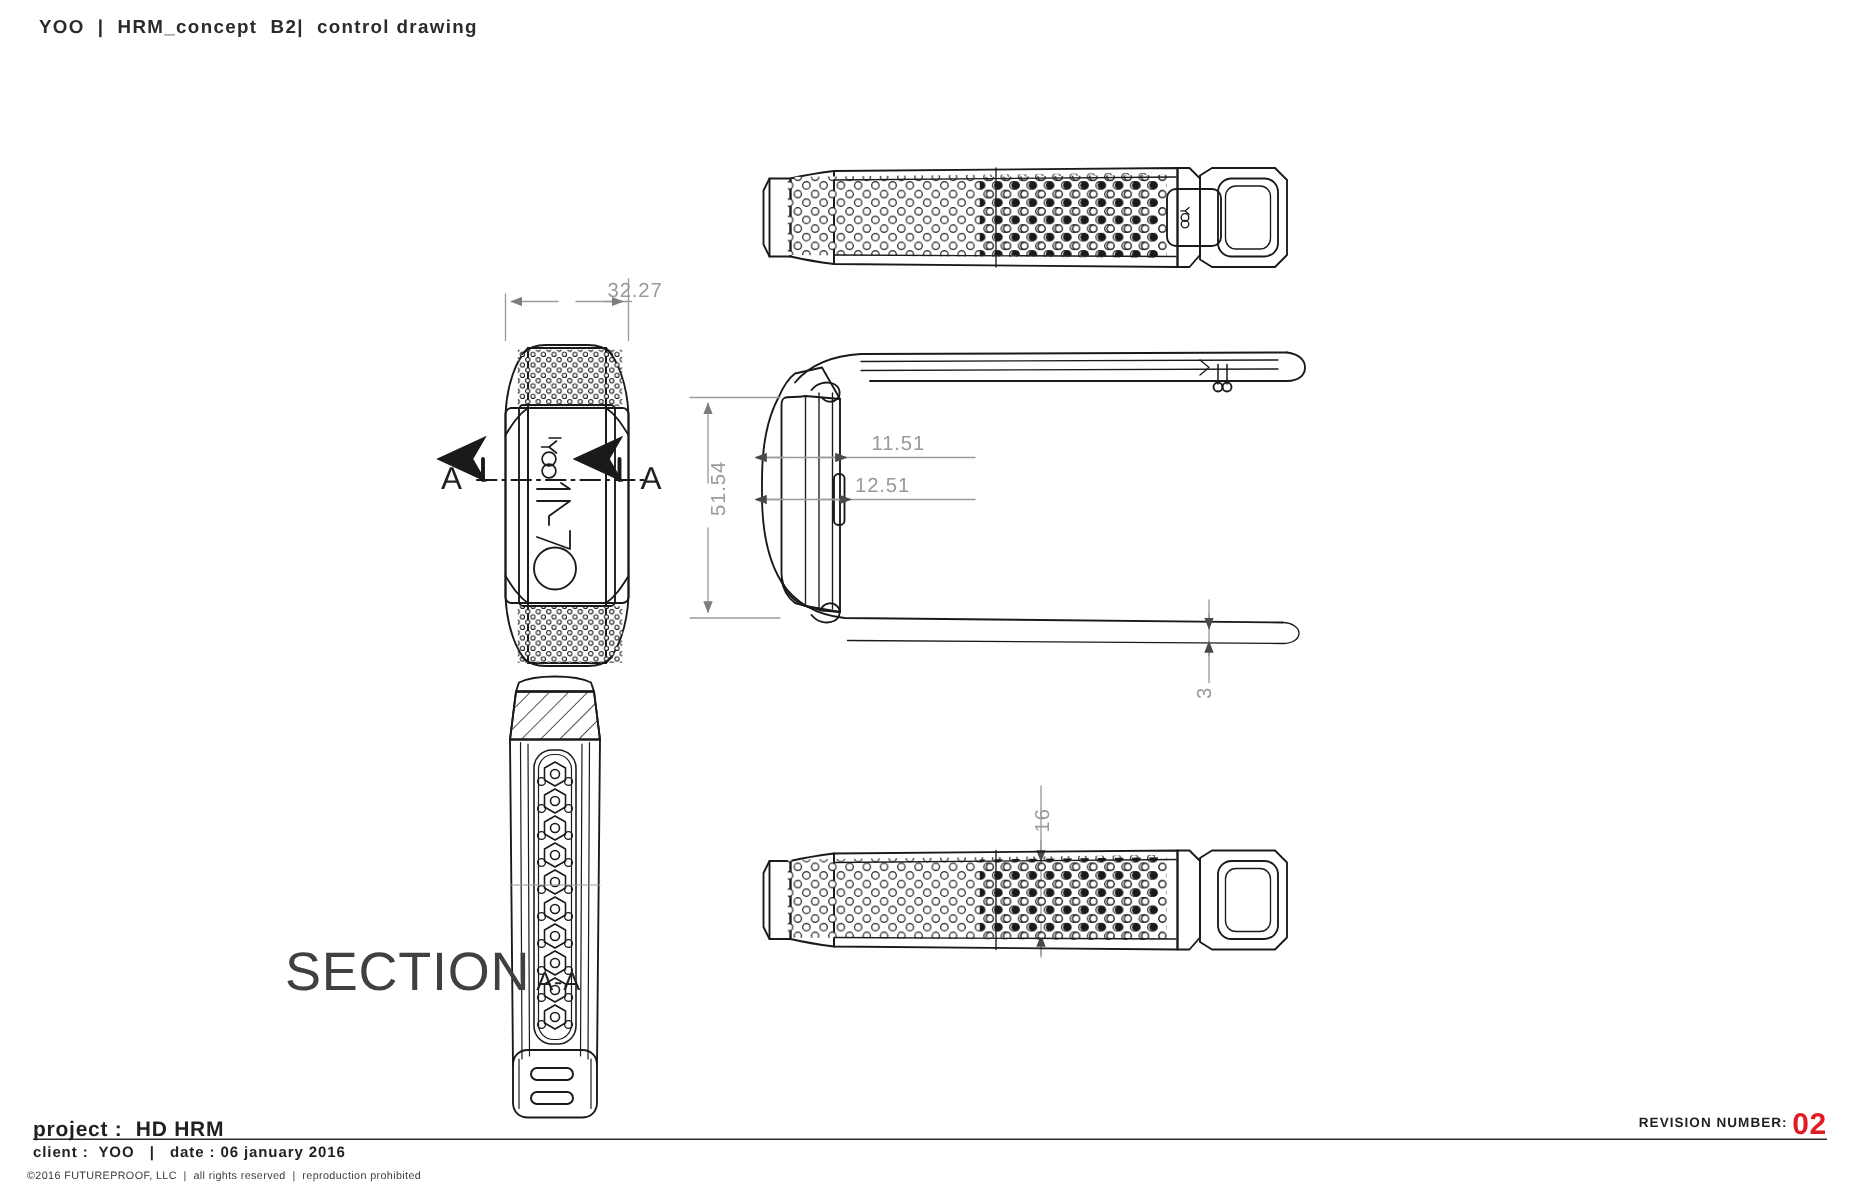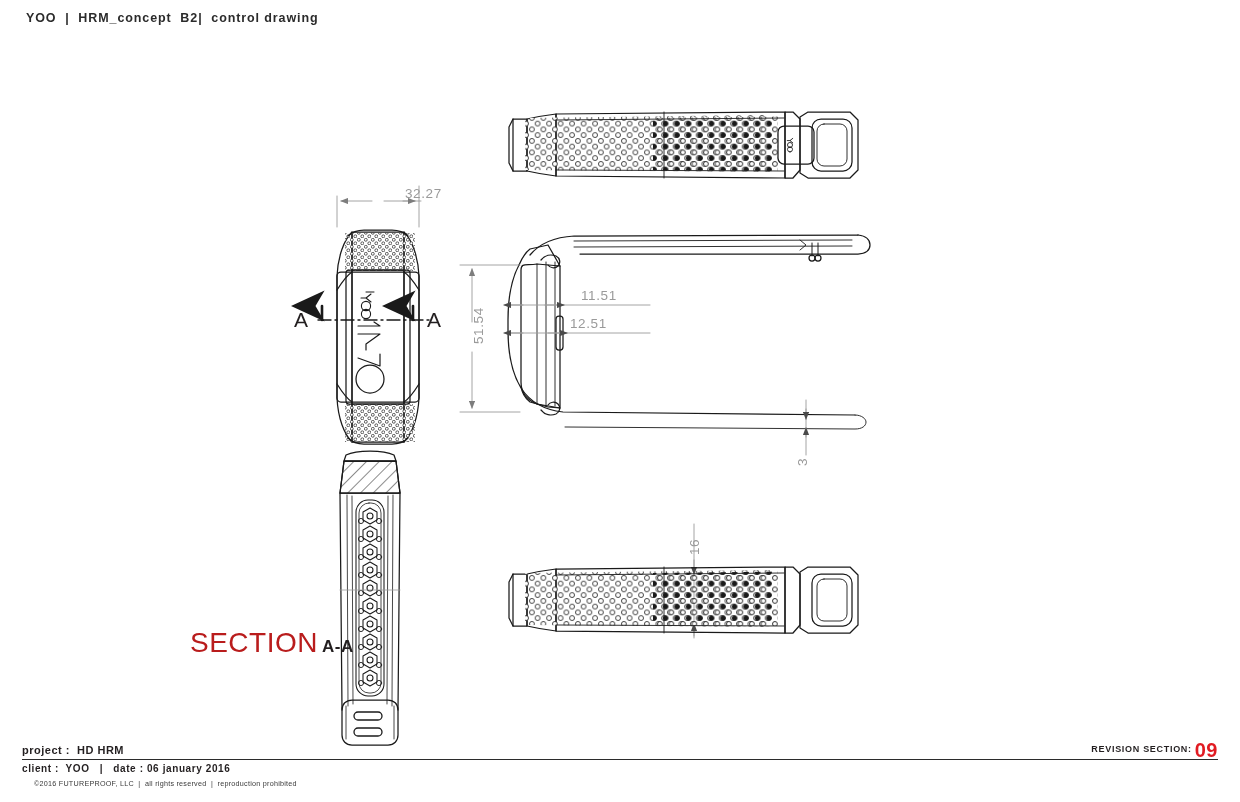--- a/index.html
+++ b/index.html
@@ -42,39 +42,39 @@
     left: 22px;
     top: 17px;
     width: 1196px;
     height: 1px;
     background: #2b2b2b;
   }
   #footer-project {
     position: absolute;
     left: 22px;
     top: 2px;
-    font-size: 11px;
+    font-size: 14px;
     font-weight: bold;
     letter-spacing: 0.5px;
     color: #231f20;
     white-space: pre;
   }
   #footer-client {
     position: absolute;
     left: 22px;
     top: 21px;
     font-size: 10px;
     font-weight: bold;
     letter-spacing: 0.6px;
     color: #231f20;
     white-space: pre;
   }
   #footer-copyright {
     position: absolute;
-    left: 34px;
+    left: 18px;
     top: 37px;
     font-size: 7.2px;
     letter-spacing: 0.25px;
     color: #3a3a3a;
     white-space: pre;
   }
   #revision-block {
     position: absolute;
     right: 22px;
     top: -3px;
@@ -126,31 +126,30 @@
     color: #231f20;
     letter-spacing: 0.5px;
   }
   #section-title {
     position: absolute;
     left: 190px;
     top: 627px;
     white-space: nowrap;
   }
   #section-title-main {
-    font-size: 28px;
+    font-size: 36px;
     letter-spacing: 0.5px;
-    color: #b91c1c;
+    color: #404040;
     text-align: right;
   }
   #section-title-sub {
     font-size: 17px;
     letter-spacing: 0.5px;
     color: #231f20;
     margin-left: 4px;
-    font-weight: bold;
   }
 </style>
 </head>
 <body>
 
 <div id="header-title">YOO  |  HRM_concept  B2|  control drawing</div>
 
 <svg id="drawing-canvas" viewBox="0 0 1240 802" xmlns="http://www.w3.org/2000/svg">
 
   <defs>
@@ -477,15 +476,15 @@
 <div id="section-title">
   <span id="section-title-main">SECTION</span><span id="section-title-sub">A-A</span>
 </div>
 
 <div id="footer">
   <div id="footer-rule"></div>
   <div id="footer-project">project :  HD HRM</div>
   <div id="footer-client">client :  YOO   |   date : 06 january 2016</div>
   <div id="footer-copyright">©2016 FUTUREPROOF, LLC  |  all rights reserved  |  reproduction prohibited</div>
   <div id="revision-block">
-    <span id="revision-label">REVISION SECTION:</span><span id="revision-value">09</span>
+    <span id="revision-label">REVISION NUMBER:</span><span id="revision-value">02</span>
   </div>
 </div>
 
 </body></html>

